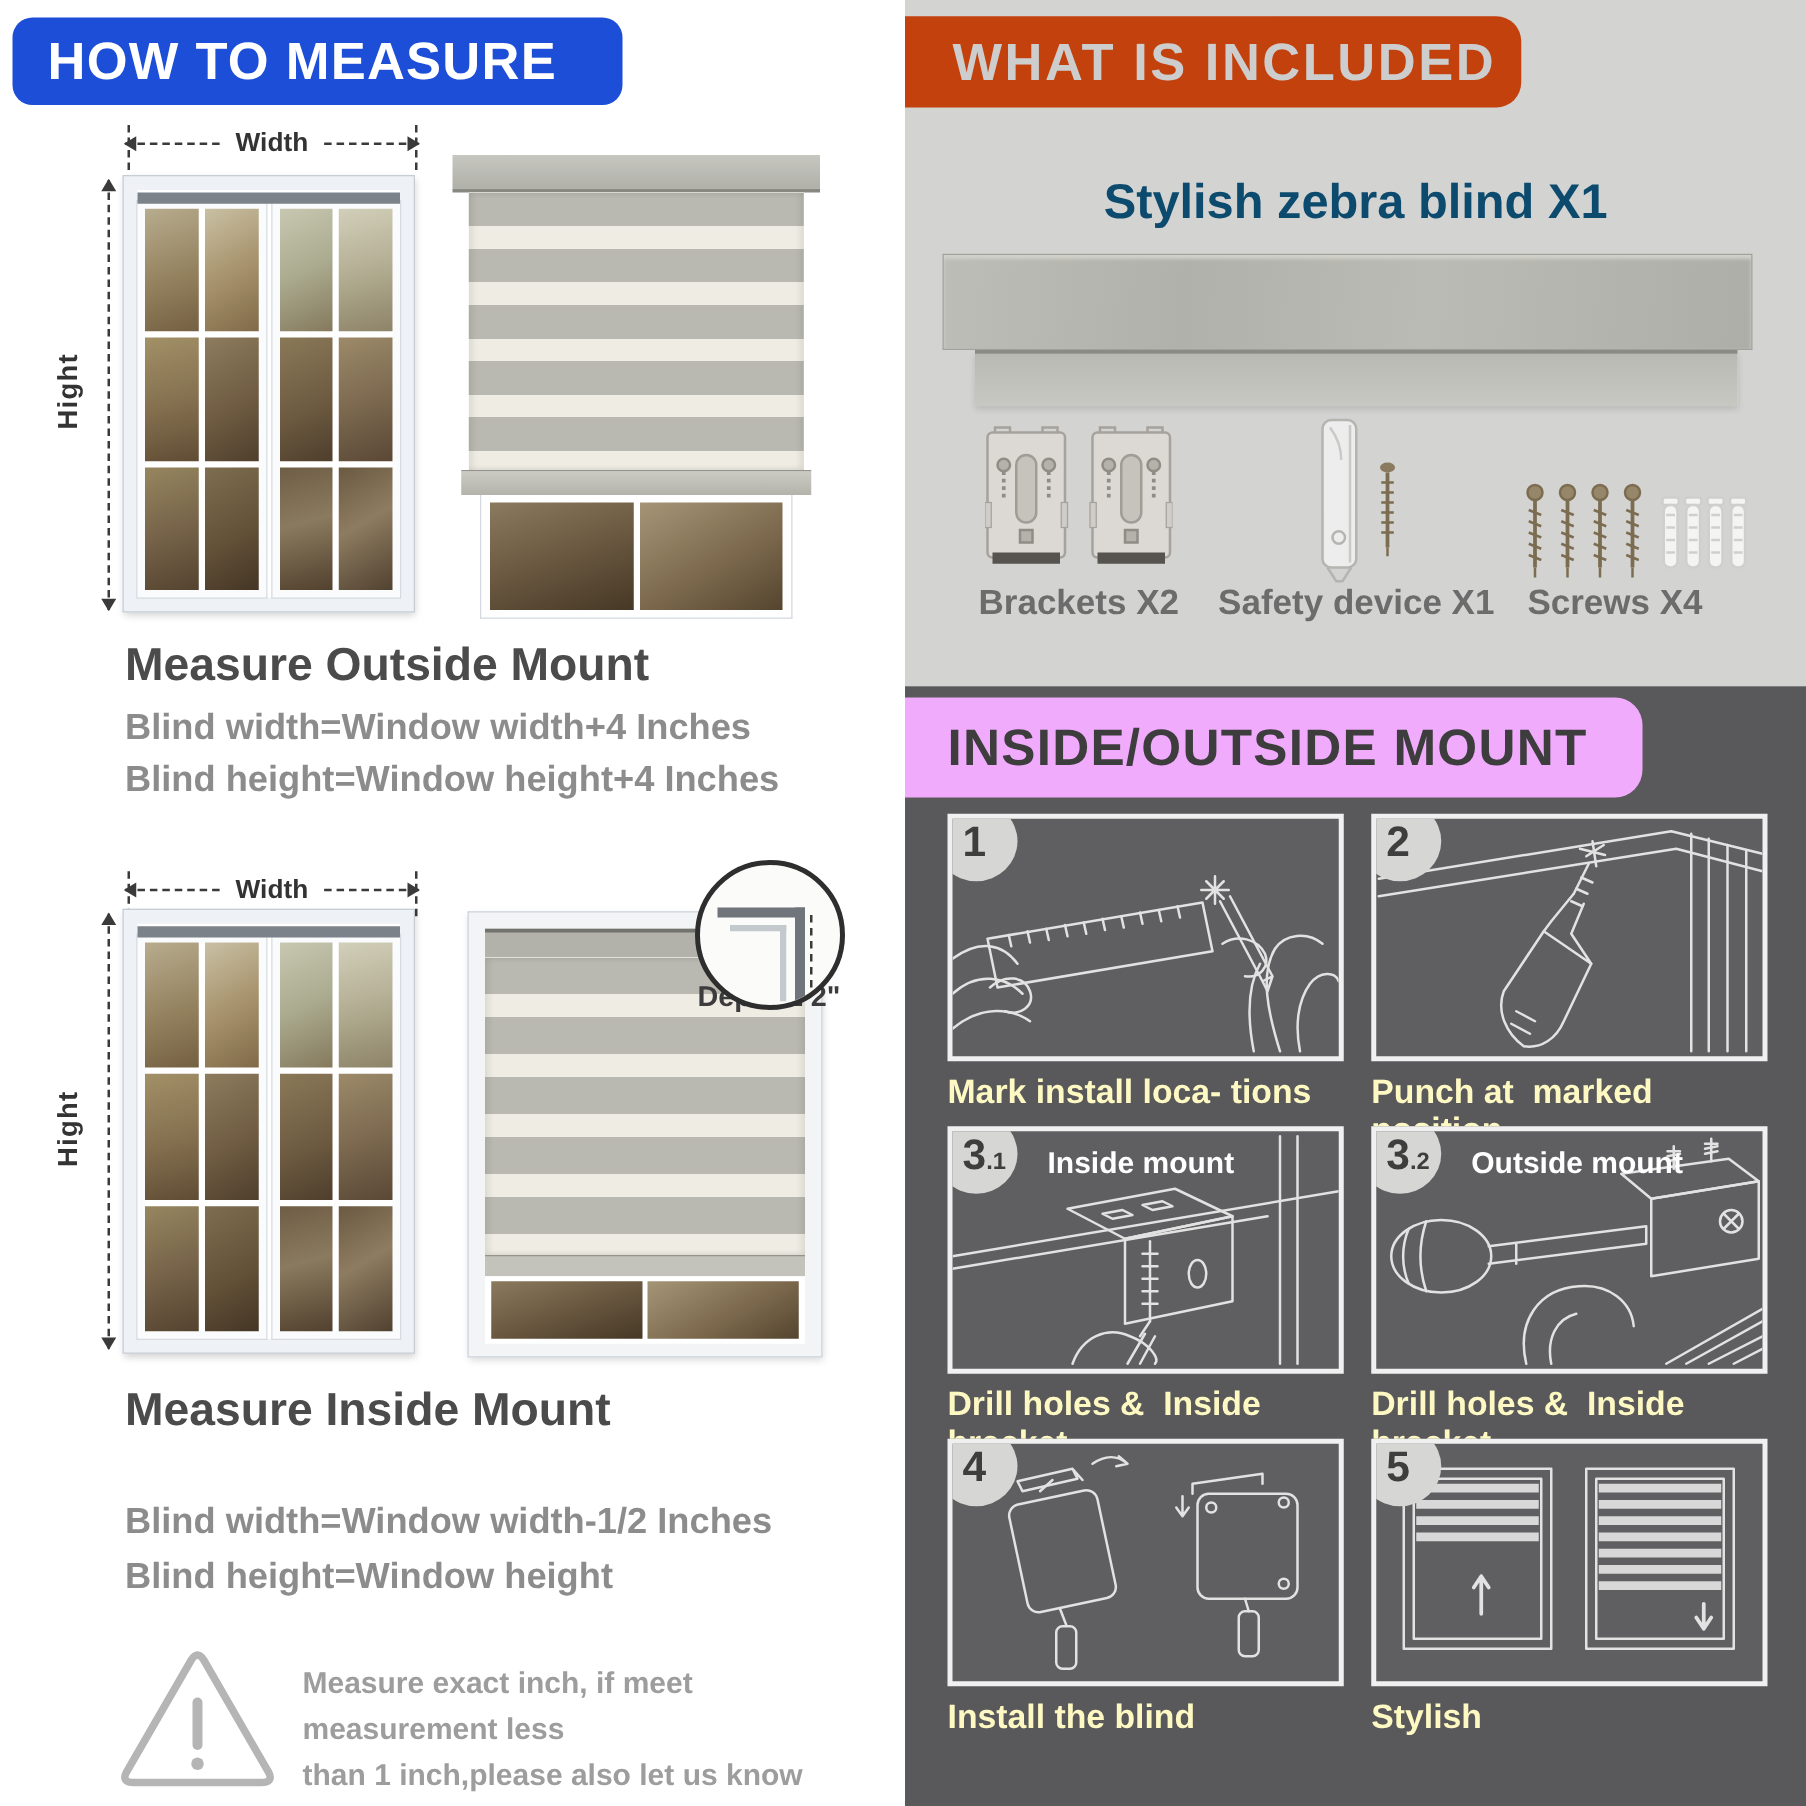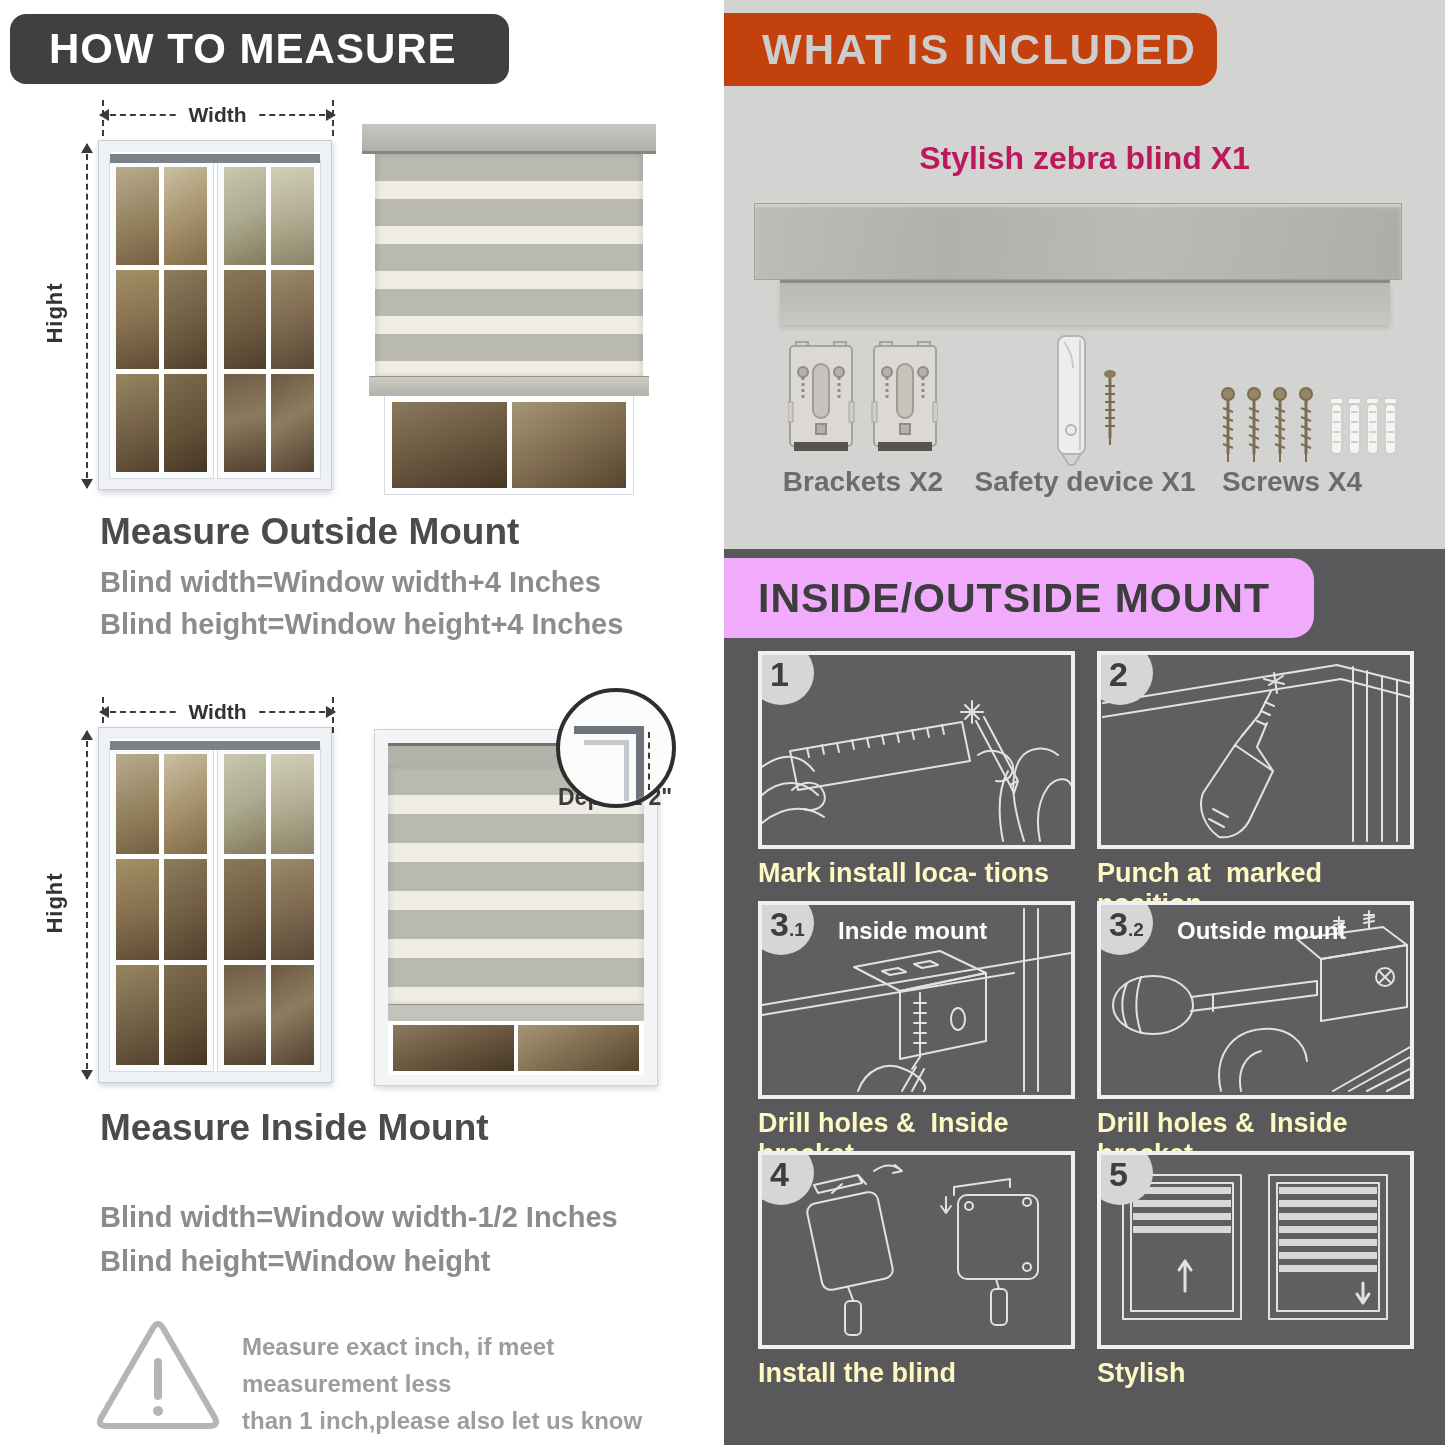--- a/index.html
+++ b/index.html
@@ -2,23 +2,23 @@
 <html><head>
 <meta charset="utf-8">
 <style>
   html,body{margin:0;padding:0;background:#fff;}
   .canvas{position:relative;width:1445px;height:1445px;background:#fff;overflow:hidden;
           font-family:"Liberation Sans",sans-serif;}
   .abs{position:absolute;}
 
   
   .left-col{position:absolute;left:0;top:0;width:724px;height:1445px;background:#fff;}
-  .left-header{position:absolute;left:10px;top:14px;width:460px;height:70px;background:#404040;
+  .left-header{position:absolute;left:10px;top:14px;width:460px;height:70px;background:#1d4ed8;
     border-radius:16px;color:#fff;font-size:42px;font-weight:700;line-height:70px;
-    padding-left:39px;letter-spacing:1px;}
+    padding-left:28px;letter-spacing:1px;}
 
   
   .harrow{position:absolute;height:20px;}
   .harrow .hline{position:absolute;left:0;right:0;top:8px;border-top:2px dashed #3a3a3a;}
   .harrow .ah{position:absolute;top:3px;width:0;height:0;border-top:6px solid transparent;border-bottom:6px solid transparent;}
   .harrow .ah.l{left:-1px;border-right:10px solid #3a3a3a;}
   .harrow .ah.r{right:-1px;border-left:10px solid #3a3a3a;}
   .harrow .hlabel{position:absolute;left:50%;top:-3px;transform:translateX(-50%);background:#fff;
     padding:0 10px;font-size:21px;font-weight:700;color:#333;}
   .vtick{position:absolute;width:0;border-left:2px dashed #3a3a3a;height:36px;}
@@ -86,21 +86,21 @@
   .warn-text{position:absolute;left:242px;top:1328px;width:430px;font-size:24px;font-weight:600;
     color:#9d9d9d;line-height:37px;}
 
   
   .right-col{position:absolute;left:724px;top:0;width:721px;height:1445px;}
   .sec-included{position:absolute;left:0;top:0;width:721px;height:549px;background:#d3d3d2;}
   .white-header1{position:absolute;left:0;top:13px;width:455px;height:73px;background:#c2410c;
     border-radius:0 20px 20px 0;color:#cdcdcd;font-size:42px;font-weight:700;line-height:73px;
     padding-left:38px;letter-spacing:2px;}
   .product-name{position:absolute;left:0;top:140px;width:721px;text-align:center;
-    font-size:32px;font-weight:700;color:#be185d;}
+    font-size:39px;font-weight:700;color:#0c4a6e;}
   .hr-bar1{position:absolute;left:30px;top:203px;width:648px;height:77px;
     background:linear-gradient(95deg,#bdbdb7,#b1b1ab 30%,#bbbbb5 60%,#aeaea8);
     border:1px solid #a2a29c;box-sizing:border-box;box-shadow:inset 0 3px 3px #d2d2cc;}
   .hr-bar2{position:absolute;left:56px;top:280px;width:610px;height:42px;
     background:linear-gradient(180deg,#b9b9b3,#c8c8c2);border-top:3px solid #8b8b85;
     box-shadow:0 3px 5px rgba(0,0,0,.12);}
   .comp-label{position:absolute;top:466px;transform:translateX(-50%);font-size:28px;font-weight:700;color:#6c6c6c;white-space:nowrap;}
 
   .sec-mount{position:absolute;left:0;top:549px;width:721px;height:896px;background:#59595b;}
   .white-header2{position:absolute;left:0;top:9px;width:556px;height:80px;background:#f0abfc;

